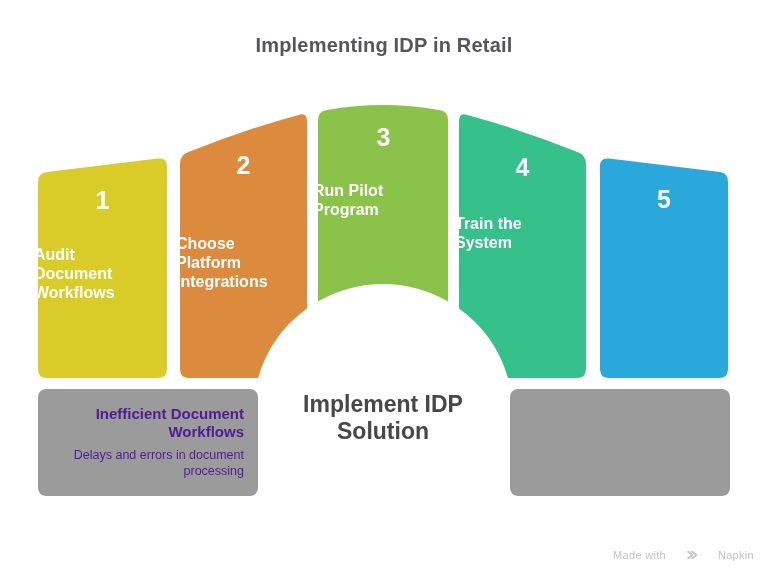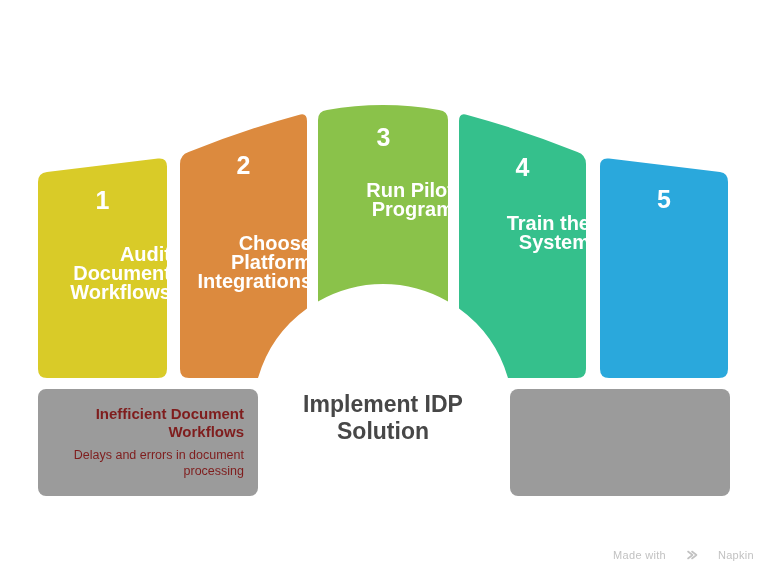--- a/index.html
+++ b/index.html
@@ -31,36 +31,36 @@
   .step-number {
     position: absolute;
     text-align: center;
     color: #ffffff;
     font-size: 25px;
     font-weight: bold;
     line-height: 26px;
   }
   .step-label {
     position: absolute;
-    text-align: right;
+    text-align: left;
     color: #ffffff;
-    font-size: 20px;
+    font-size: 16px;
     font-weight: bold;
     line-height: 19px;
     white-space: pre-line;
   }
   .note-box {
     position: absolute;
     top: 389px;
     width: 220px;
     height: 107px;
     background: #9b9b9b;
     border-radius: 8px;
     padding: 16px 14px 0 14px;
-    color: #7f1d1d;
+    color: #4c1d95;
   }
   .note-box.left  { left: 38px;  text-align: right; }
   .note-box.right { left: 510px; text-align: left; }
   .note-title {
     font-size: 15px;
     font-weight: bold;
     line-height: 18px;
     white-space: pre-line;
   }
   .note-desc {
@@ -92,20 +92,21 @@
     color: #c2c2c2;
     letter-spacing: 0.3px;
   }
   .watermark svg { display: block; }
 </style>
 </head>
 <body>
 
 <div class="canvas">
 
+  <div class="diagram-title">Implementing IDP in Retail</div>
 
   <svg class="arch-svg" width="768" height="581" viewBox="0 0 768 581">
     <path d="M 38 182 Q 38 173 47 172 L 158 158.5 Q 167 157.5 167 166.5
              L 167 369 Q 167 378 158 378 L 47 378 Q 38 378 38 369 Z" fill="#d9cb28"></path>
     <path d="M 180 164 Q 180 155 188.6 152.1 Q 243 130 298.6 114.9
              Q 307 112 307 121 L 307 308.5 A 130 130 0 0 0 258 378
              L 189 378 Q 180 378 180 369 Z" fill="#dc8a3e"></path>
     <path d="M 318 120 Q 318 111 327 110 Q 383 100 439 110 Q 448 111 448 120
              L 448 301.4 A 130 130 0 0 0 318 301.4 Z" fill="#8ac24a"></path>
     <path d="M 459 121 Q 459 112 467.4 114.9 Q 523 130 577.4 152.1

